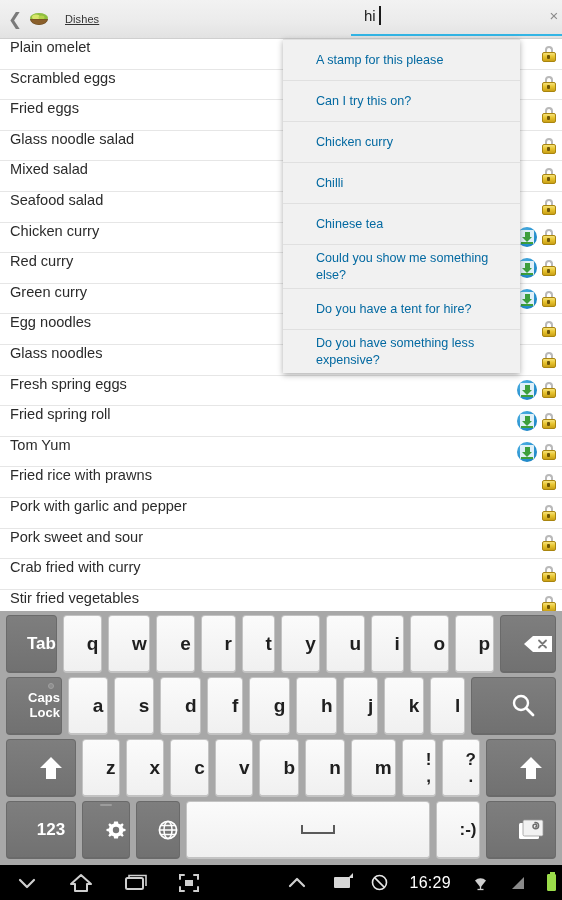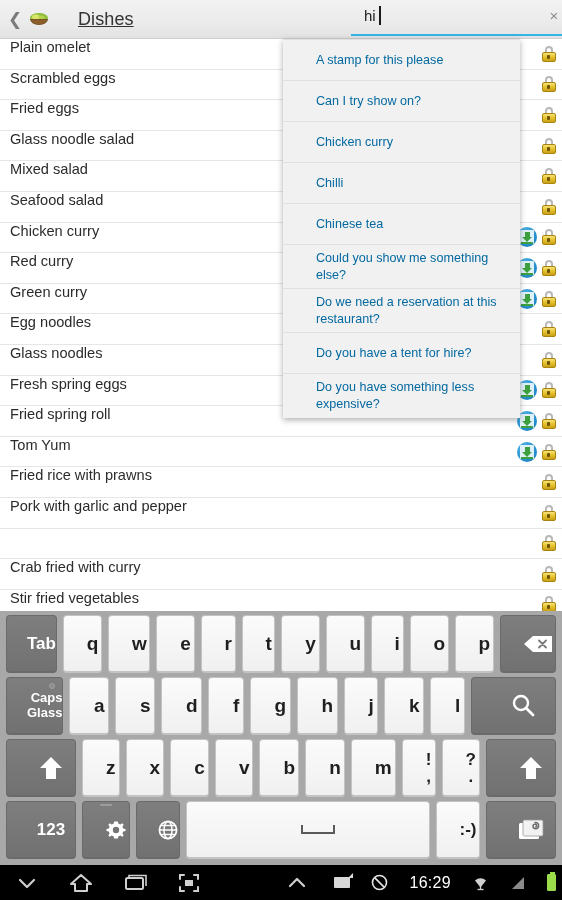--- a/index.html
+++ b/index.html
@@ -19,21 +19,21 @@
     display: flex; align-items: center;
   }
   .back-caret {
     width: 20px; margin-left: 5px; text-align: center;
     font-size: 17px; color: #7a7a7a; line-height: 1;
   }
   .app-icon {
     width: 24px; height: 24px; margin-left: 2px; position: relative;
   }
   .app-title {
-    margin-left: 27px; font-size: 18px; color: #333; letter-spacing: .1px; text-decoration: underline;
+    margin-left: 14px; font-size: 11px; color: #333; letter-spacing: .1px; text-decoration: underline;
   }
   .search-wrap {
     position: absolute; left: 351px; top: 3px; width: 218px; height: 33px;
   }
   .search-input-line {
     position: absolute; left: 0; bottom: 0; width: 213px; height: 2px;
     background: #33b5e5;
   }
   .search-text {
     position: absolute; left: 13px; top: 4px; font-size: 15px; color: #222;
@@ -411,20 +411,21 @@
         <div class="row-label">Pork with garlic and pepper</div>
         <div class="row-icons">
           <div class="lock">
             <div class="shackle"></div>
             <div class="body"></div>
             <div class="keyhole"></div>
           </div>
         </div>
       </div>
       <div class="row">
+        <div class="row-label">Pork sweet and sour</div>
         <div class="row-icons">
           <div class="lock">
             <div class="shackle"></div>
             <div class="body"></div>
             <div class="keyhole"></div>
           </div>
         </div>
       </div>
       <div class="row">
         <div class="row-label">Crab fried with curry</div>
@@ -443,26 +444,25 @@
             <div class="shackle"></div>
             <div class="body"></div>
             <div class="keyhole"></div>
           </div>
         </div>
       </div>
     </div>
 
   <div class="dropdown" id="dropdown">
       <div class="sugg">A stamp for this  please</div>
-      <div class="sugg">Can I try show on?</div>
+      <div class="sugg">Can I try this on?</div>
       <div class="sugg">Chicken curry</div>
       <div class="sugg">Chilli</div>
       <div class="sugg">Chinese tea</div>
       <div class="sugg">Could you show me something else?</div>
-      <div class="sugg">Do we need a reservation at this restaurant?</div>
       <div class="sugg">Do you have a tent for hire?</div>
       <div class="sugg">Do you have something less expensive?</div>
     </div>
 
   <div class="keyboard">
 
     <div class="krow">
       <div class="key dark tab">Tab</div>
       <div class="key">q</div>
       <div class="key">w</div>
@@ -480,21 +480,21 @@
           <path d="M16 5.5 L23 12.5 M23 5.5 L16 12.5" stroke="#787878" stroke-width="1.8" stroke-linecap="round"></path>
         </svg>
       </div>
     </div>
 
     <div class="krow">
       <div class="key dark caps">
         <div class="caps-led"></div>
         <div>
           <div>Caps</div>
-          <div>Glass</div>
+          <div>Lock</div>
         </div>
       </div>
       <div class="key">a</div>
       <div class="key">s</div>
       <div class="key">d</div>
       <div class="key">f</div>
       <div class="key">g</div>
       <div class="key">h</div>
       <div class="key">j</div>
       <div class="key">k</div>

